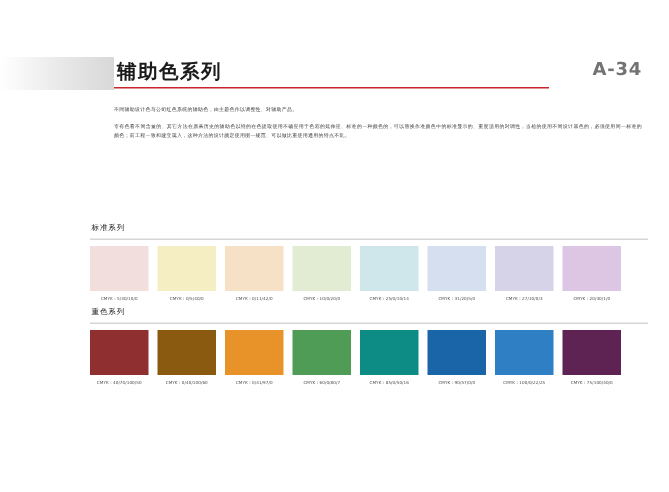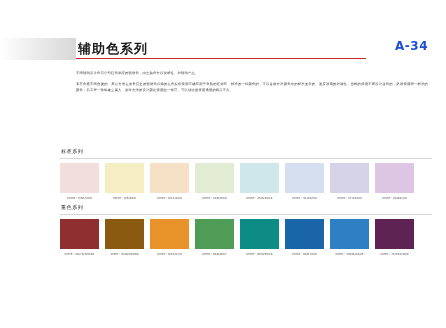--- a/index.html
+++ b/index.html
@@ -55,21 +55,21 @@
     width: 290px;
     height: 1px;
     background: #c9252c;
   }
   .header-code {
     position: absolute;
     right: 18px;
     top: 1px;
     font-size: 12px;
     font-weight: bold;
-    color: #1d4ed8;
+    color: #737373;
     letter-spacing: 0.5px;
   }
   
   .body-text {
     position: absolute;
     left: 76px;
     top: 70px;
     width: 352px;
   }
   .para {

